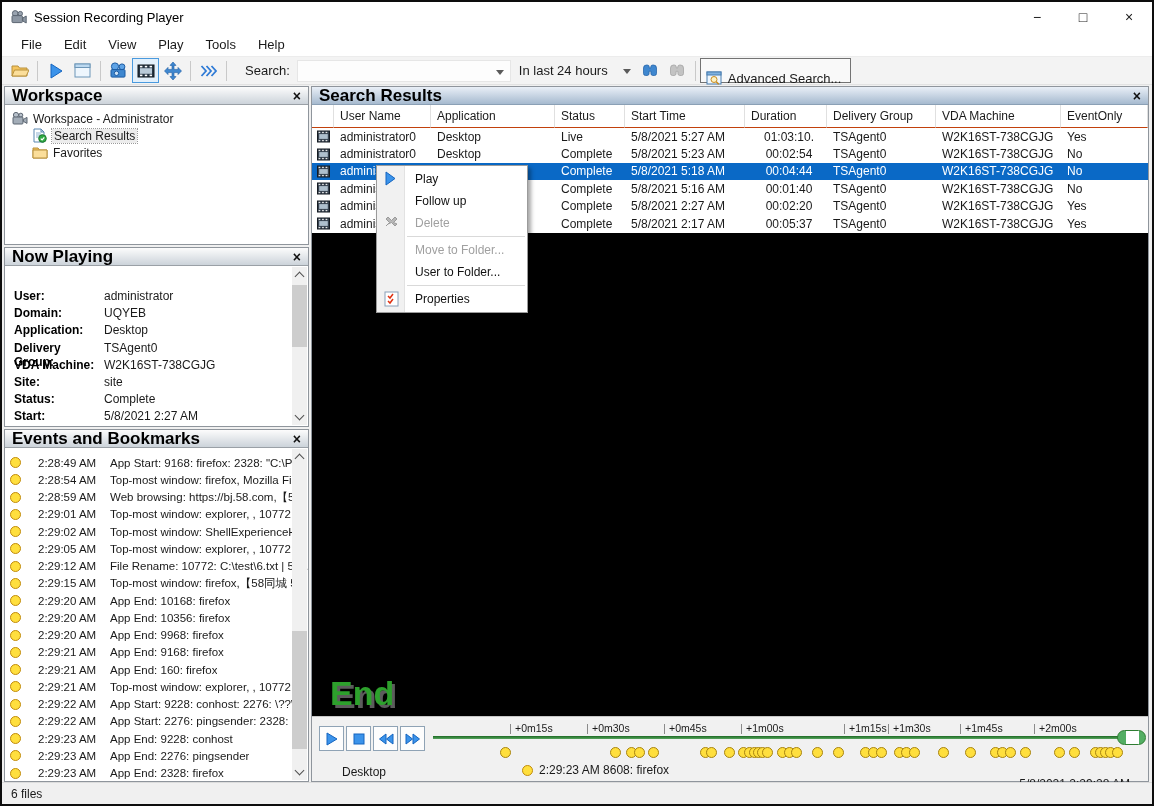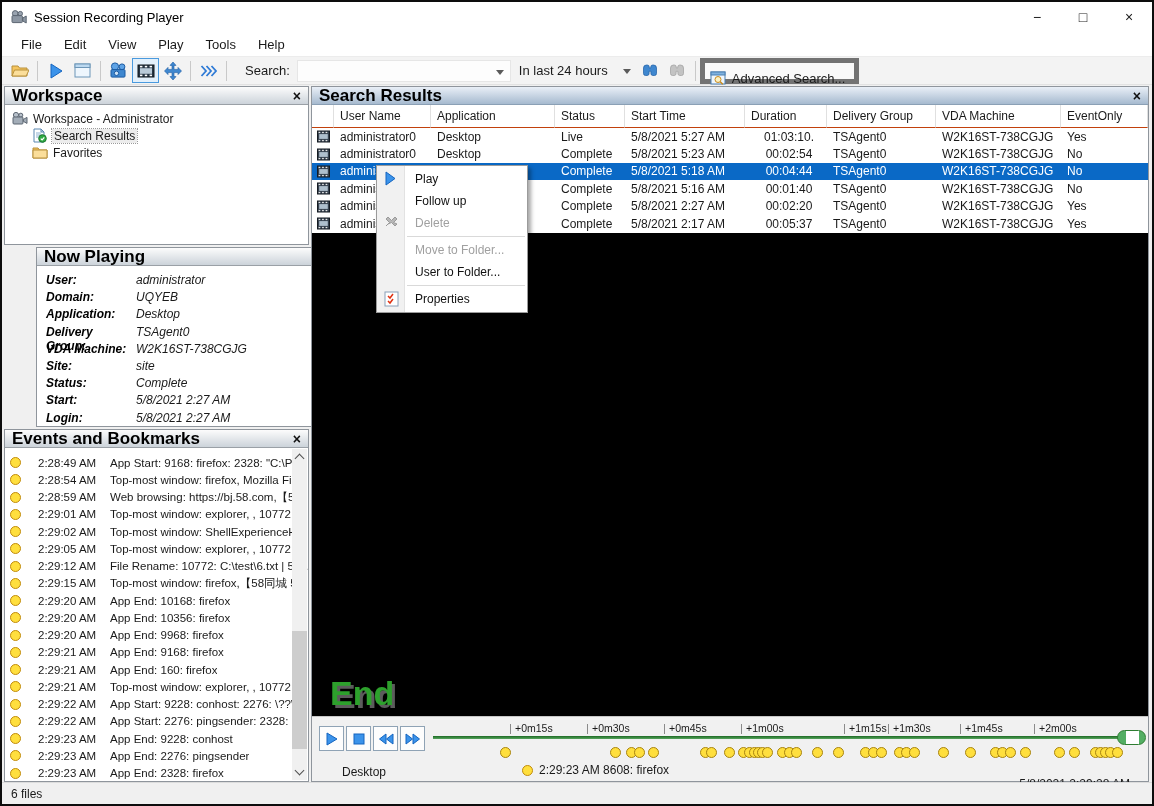--- a/index.html
+++ b/index.html
@@ -20,38 +20,38 @@
 
   
   .toolbar { position:absolute; left:0; top:54px; right:0; height:29px; background:#f3f3f3; border-top:1px solid #ececec; border-bottom:1px solid #e2e2e2; display:flex; align-items:center; padding-left:4px; }
   .tbtn { width:27px; height:25px; display:flex; align-items:center; justify-content:center; }
   .tbtn.active { border:1px solid #4a9ade; background:#e3f0fb; }
   .tsep { width:1px; height:20px; background:#c9c9c9; margin:0 4px; }
   .search-label { font-size:13px; color:#1a1a1a; margin:0 7px 0 14px; }
   .search-combo { width:214px; height:22px; background:#fdfdfd; border:1px solid #e6e6e6; position:relative; display:flex; align-items:center; padding-left:5px; font-size:12px; }
   .combo-arrow { position:absolute; right:6px; top:9px; width:0; height:0; border-left:4px solid transparent; border-right:4px solid transparent; border-top:5px solid #5a5a5a; }
   .time-combo { width:124px; height:22px; position:relative; display:flex; align-items:center; padding-left:6px; font-size:13px; color:#1a1a1a; margin-left:2px; }
-  .adv-btn { height:25px; display:flex; align-items:center; gap:5px; border:5px solid #737373; background:#f9f9f9; padding:16px 9px 0 5px; font-size:13px; color:#1a1a1a; }
+  .adv-btn { height:25px; display:flex; align-items:center; gap:5px; border:1px solid #737373; background:#f9f9f9; padding:16px 9px 0 5px; font-size:13px; color:#1a1a1a; }
 
   
   .panel { position:absolute; left:2px; width:305px; border:1px solid #8f959c; background:#fff; overflow:hidden; }
   .panel-header { height:18px; background:linear-gradient(180deg,#fcfcfc,#ccd3da); border-bottom:1px solid #9aa0a6; display:flex; align-items:center; padding:0 7px; }
   .panel-title { font-weight:bold; font-size:17px; color:#000; }
   .panel-close { margin-left:auto; font-size:14px; line-height:12px; color:#111; font-weight:bold; }
   #panel-workspace { top:84px; height:159px; }
-  #panel-nowplaying { top:245px; height:180px;margin-left:32px; }
+  #panel-nowplaying { top:245px; height:180px; }
   #panel-events { top:427px; height:353px; }
 
   .tree { padding-top:5px; }
   .tree-row { display:flex; align-items:center; height:17px; font-size:12px; color:#1a1a1a; }
   .tree-row .ticon { flex:none; display:flex; margin-right:5px; }
   .ind1 { padding-left:7px; } .ind2 { padding-left:27px; }
   .tree-sel { background:#ececec; outline:1px dotted #9a9a9a; padding:0 2px; }
 
-  .np-body { padding-top:7px; position:relative;font-style:italic; }
+  .np-body { padding-top:23px; position:relative; }
   .np-row { display:flex; height:17.2px; padding-left:9px; font-size:12px; }
   .np-label { width:90px; font-weight:bold; color:#000; flex:none; }
   .np-value { color:#1a1a1a; white-space:nowrap; }
 
   .vscroll { position:absolute; top:19px; right:1px; bottom:1px; width:15px; background:#f0f0f0; }
   .chev { position:absolute; left:4px; width:7px; height:7px; border-right:1.4px solid #505050; border-bottom:1.4px solid #505050; }
   .chev-up { top:6px; transform:rotate(-135deg); }
   .chev-down { bottom:6px; transform:rotate(45deg); }
   .sthumb { position:absolute; left:0; width:15px; background:#cdcdcd; }
   #np-thumb { top:18px; height:62px; }

